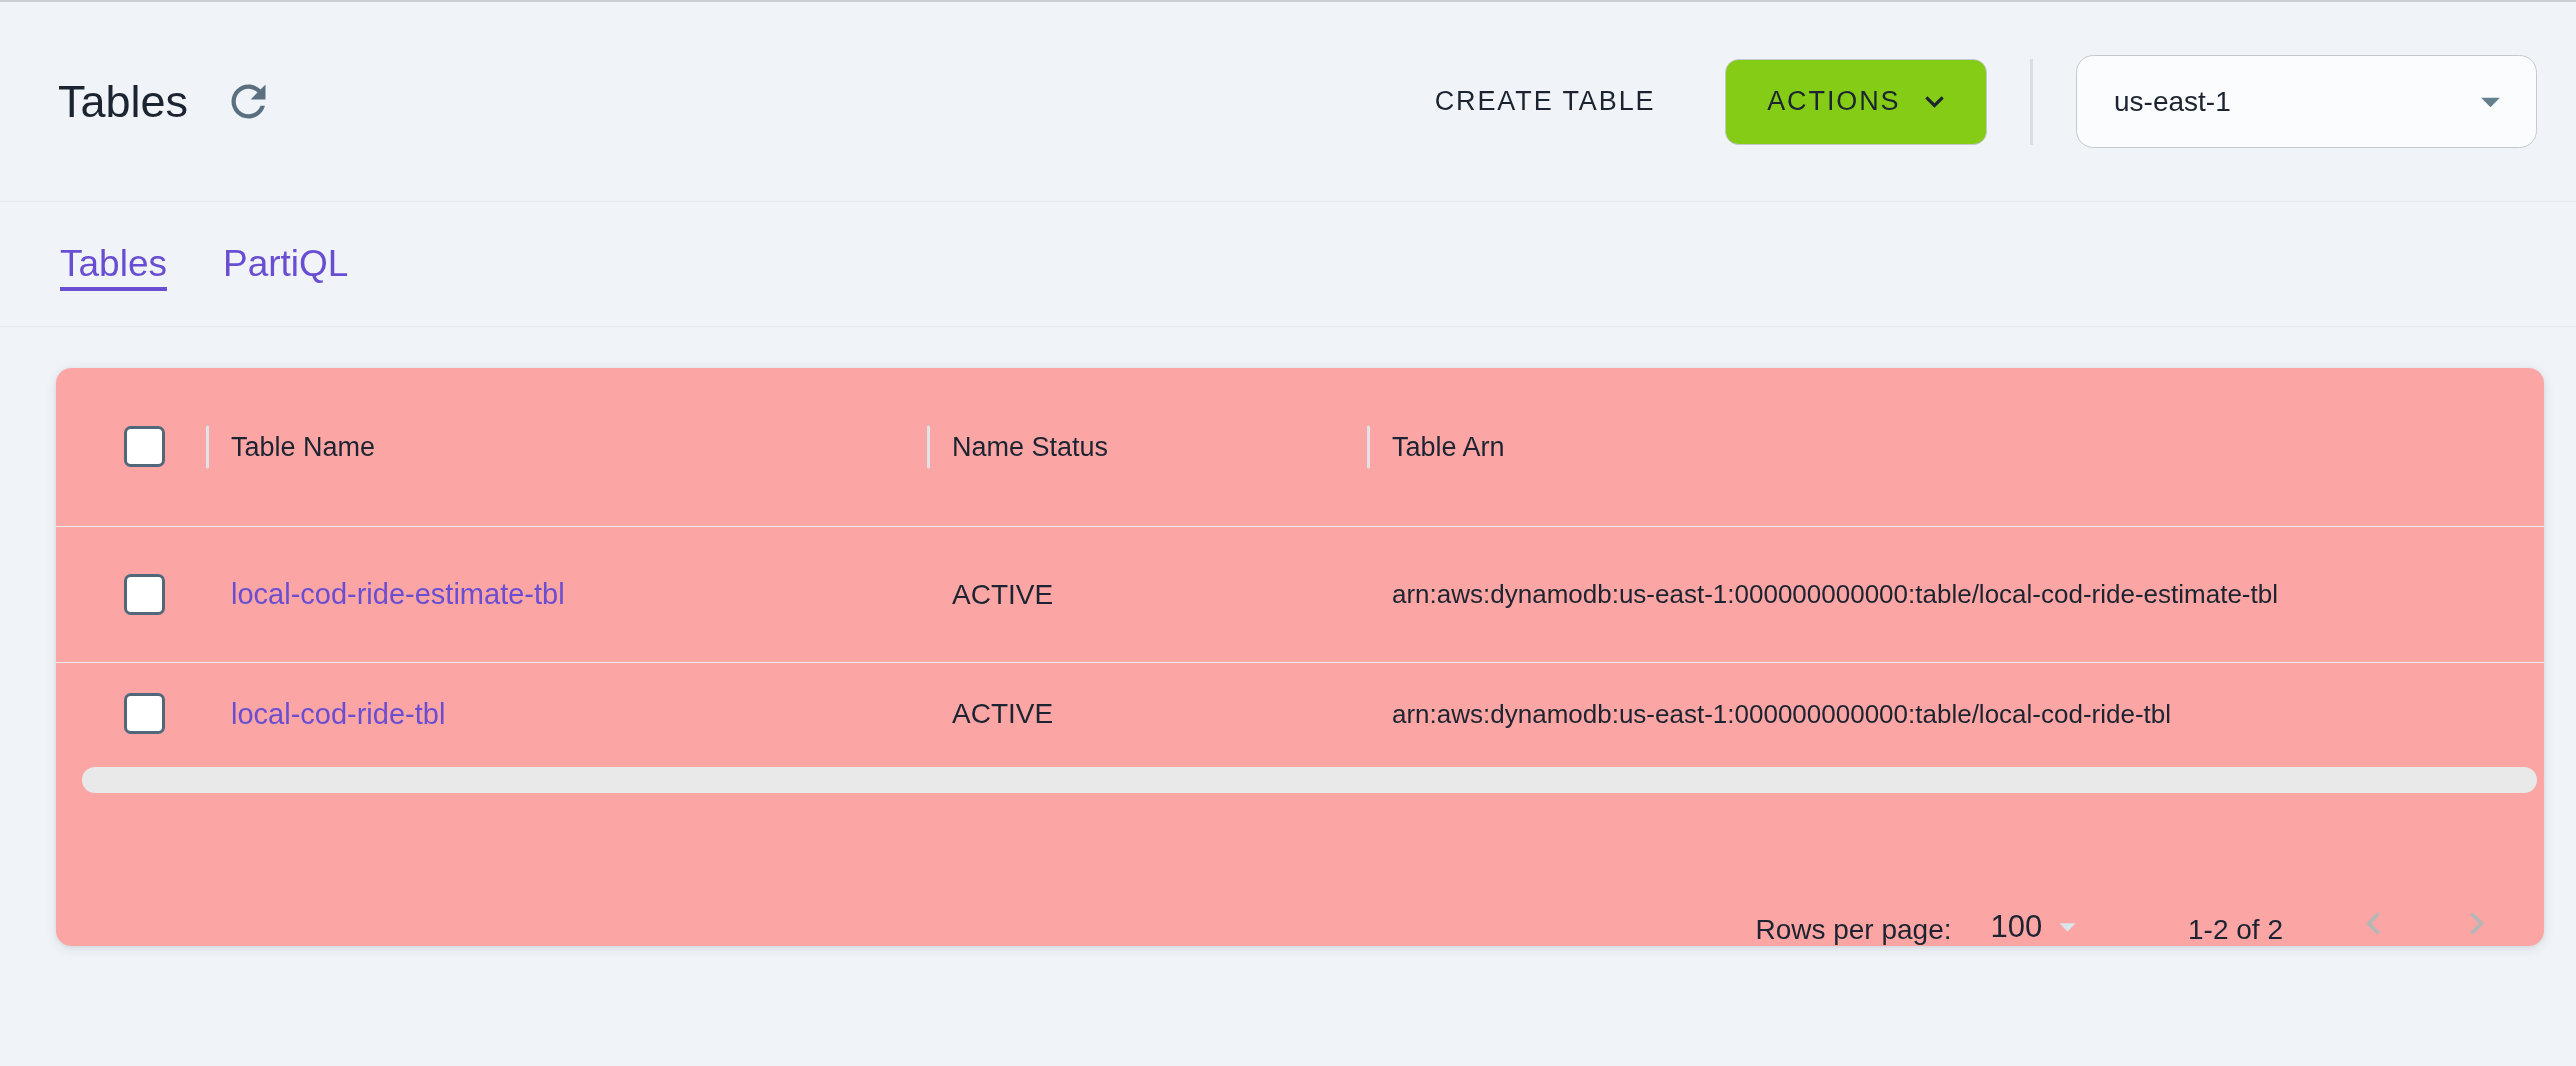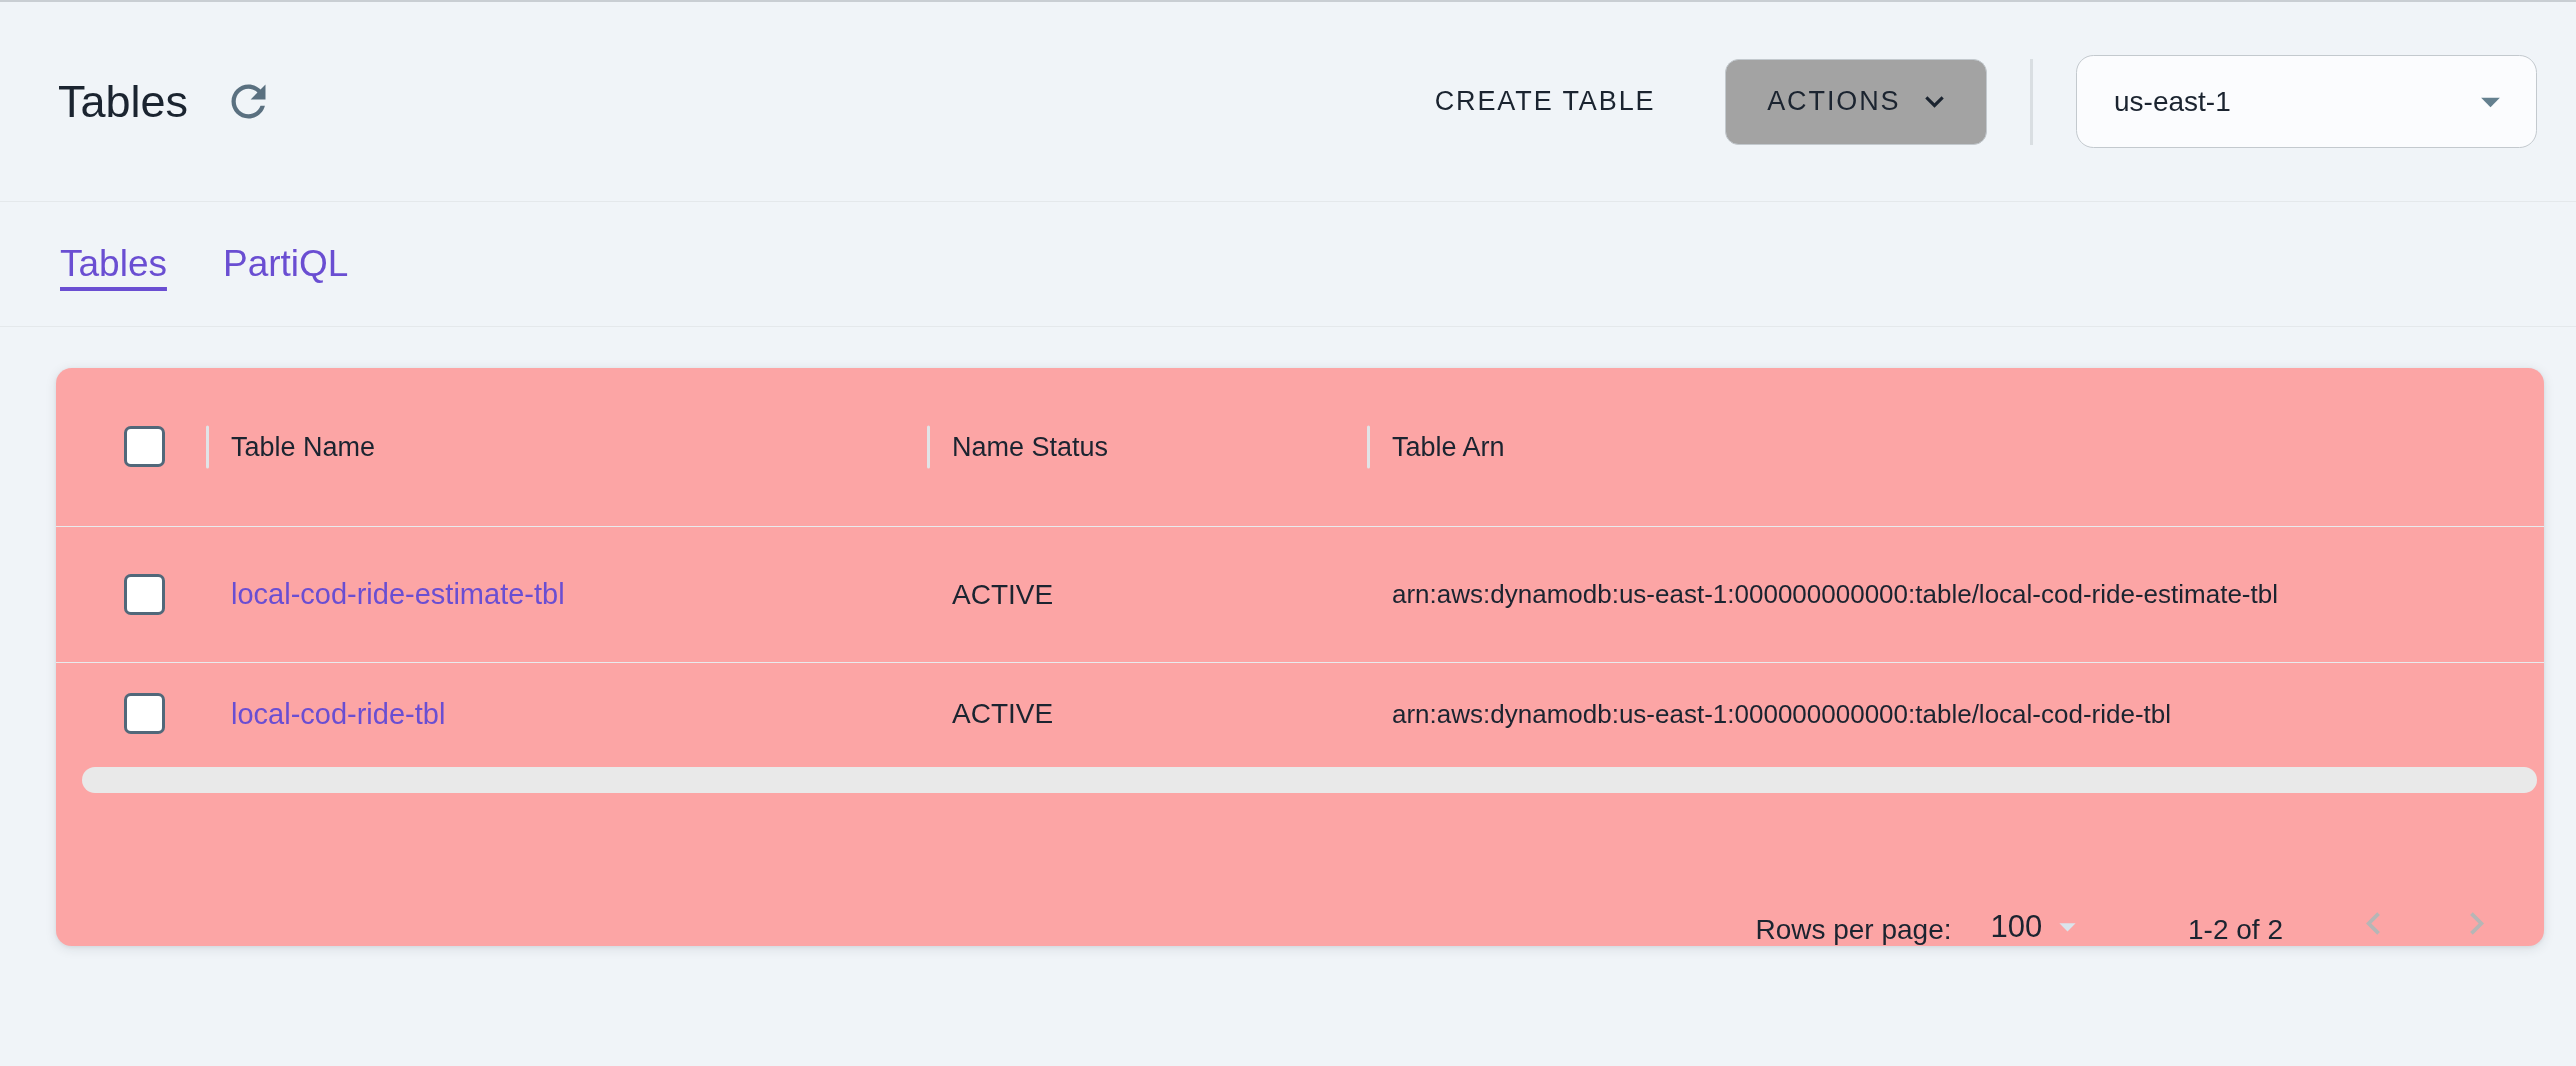--- a/index.html
+++ b/index.html
@@ -25,21 +25,21 @@
     display:flex; align-items:center; justify-content:center;
   }
   .spacer { flex:1; }
   .text-btn {
     background:none; border:none; cursor:pointer;
     font-family:inherit; font-size:27px; font-weight:500;
     letter-spacing:1.9px; color:#1b2430; margin-right:60px; padding:17.5px 9.7px;
   }
   .actions-btn {
     display:flex; align-items:center; gap:15.6px; cursor:pointer;
-    border:1.9px solid #c3c9ce; border-radius:13.6px; background:#a3a3a3;
+    border:1.9px solid #c3c9ce; border-radius:13.6px; background:#84cc16;
     height:86px; padding:0 33px 0 41px;
     font-family:inherit; font-size:27px; font-weight:500; letter-spacing:1.9px; color:#1b2430;
   }
   .header-divider { width:2.9px; height:86px; background:#d9dee2; margin:0 43px; }
   .region-select {
     display:flex; align-items:center; justify-content:space-between; cursor:pointer;
     width:461px; height:93px; box-sizing:border-box;
     border:1.9px solid #c3c9ce; border-radius:17.5px; background:#fbfcfe;
     padding:0 23.4px 0 37px; font-size:28px; color:#1b2430;
   }

